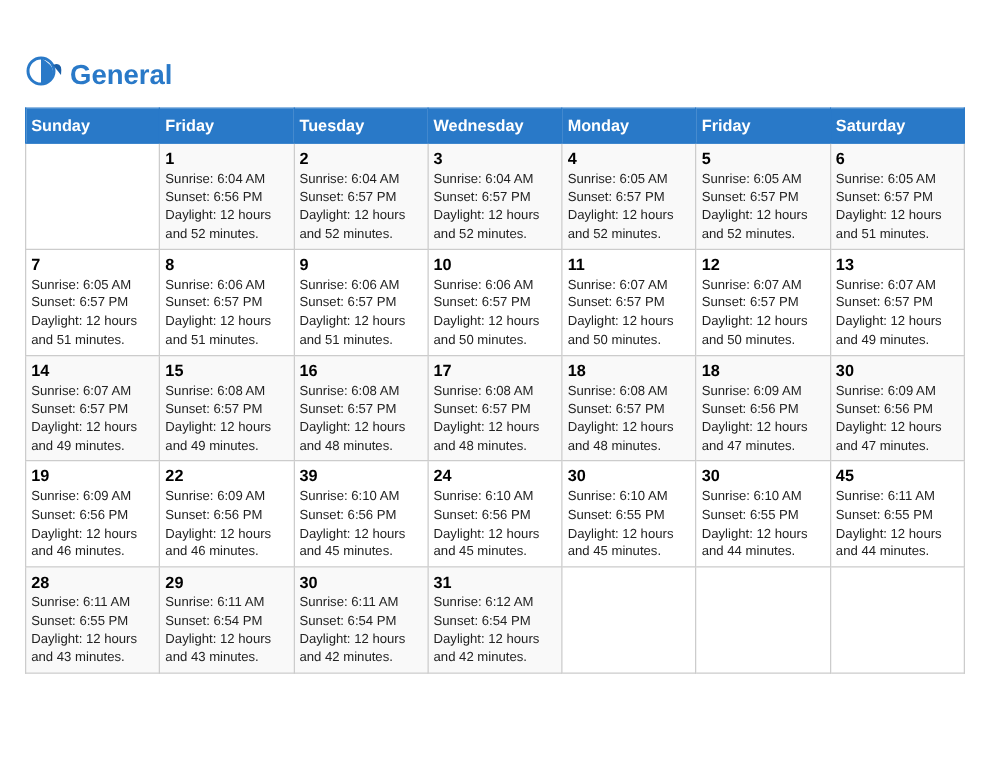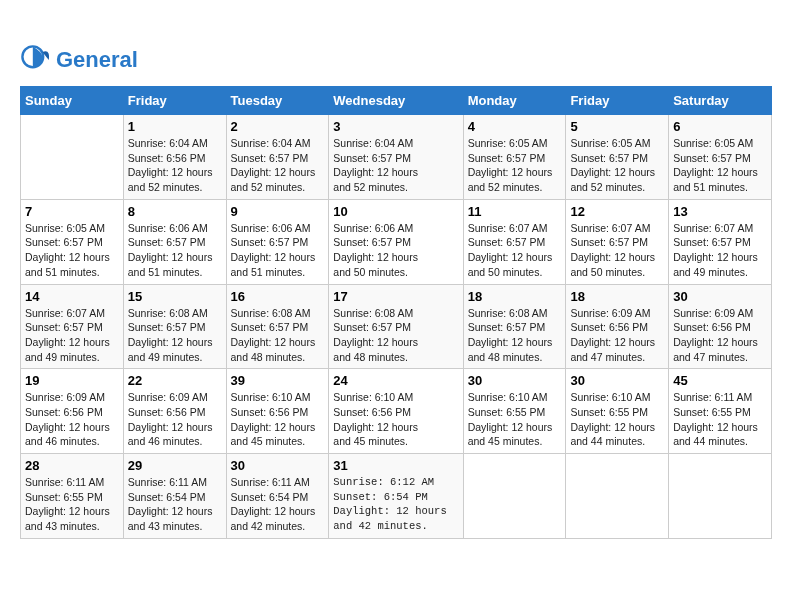--- a/index.html
+++ b/index.html
@@ -337,21 +337,21 @@
         </td>
         <td>
           <span class="day-num">30</span>
           <div class="day-info" style="white-space: pre-line;">Sunrise: 6:11 AM
 Sunset: 6:54 PM
 Daylight: 12 hours
 and 42 minutes.</div>
         </td>
         <td>
           <span class="day-num">31</span>
-          <div class="day-info" style="white-space: pre-line; font-family: Liberation Mono, monospace;">Sunrise: 6:12 AM
+          <div class="day-info" style="white-space: pre-line;">Sunrise: 6:12 AM
 Sunset: 6:54 PM
 Daylight: 12 hours
 and 42 minutes.</div>
         </td>
         <td class="empty-cell"></td>
         <td class="empty-cell"></td>
         <td class="empty-cell"></td>
       </tr>
     </tbody>
 </table>

